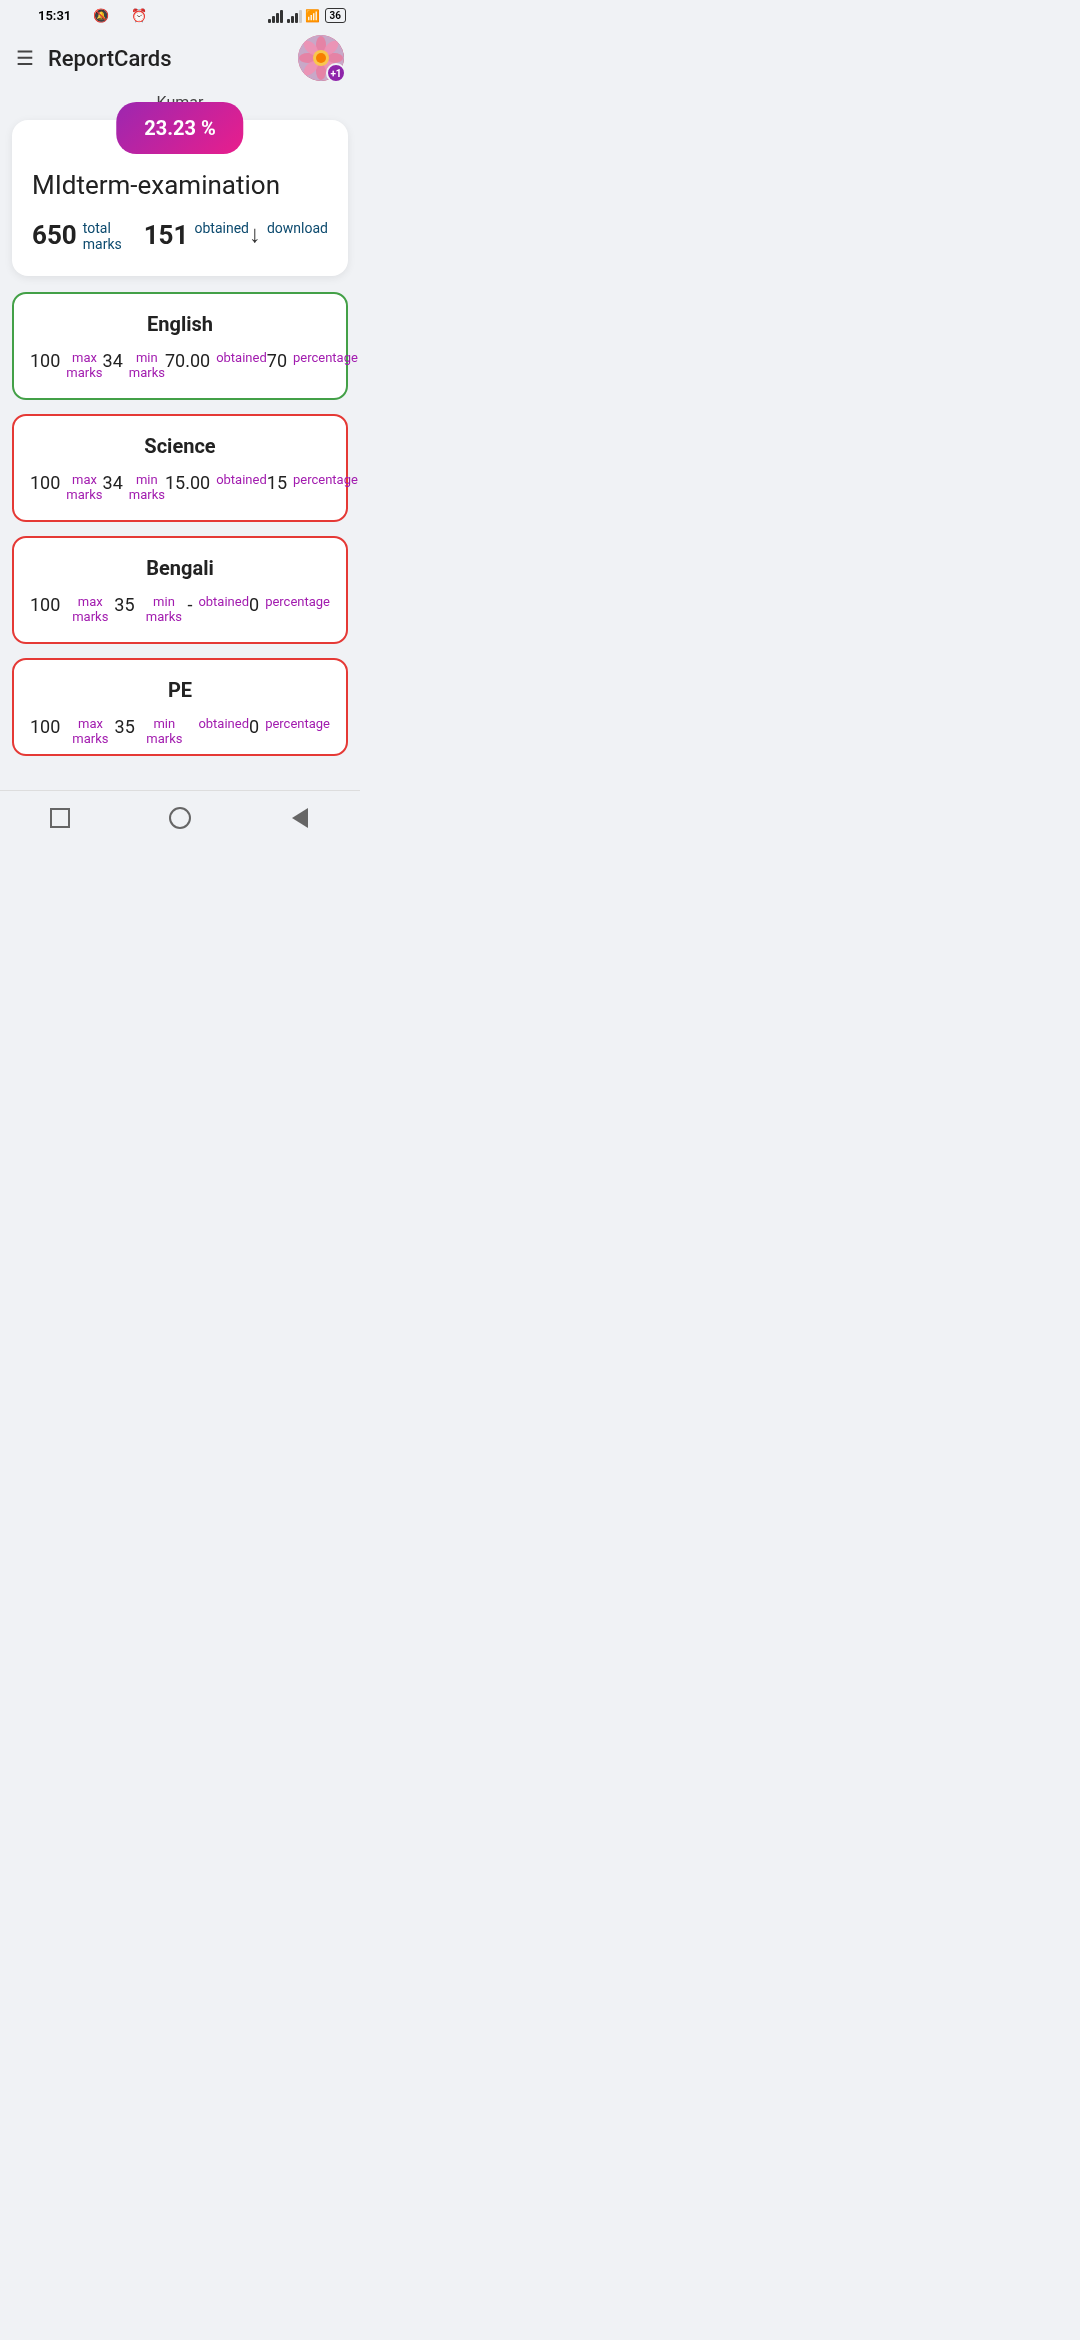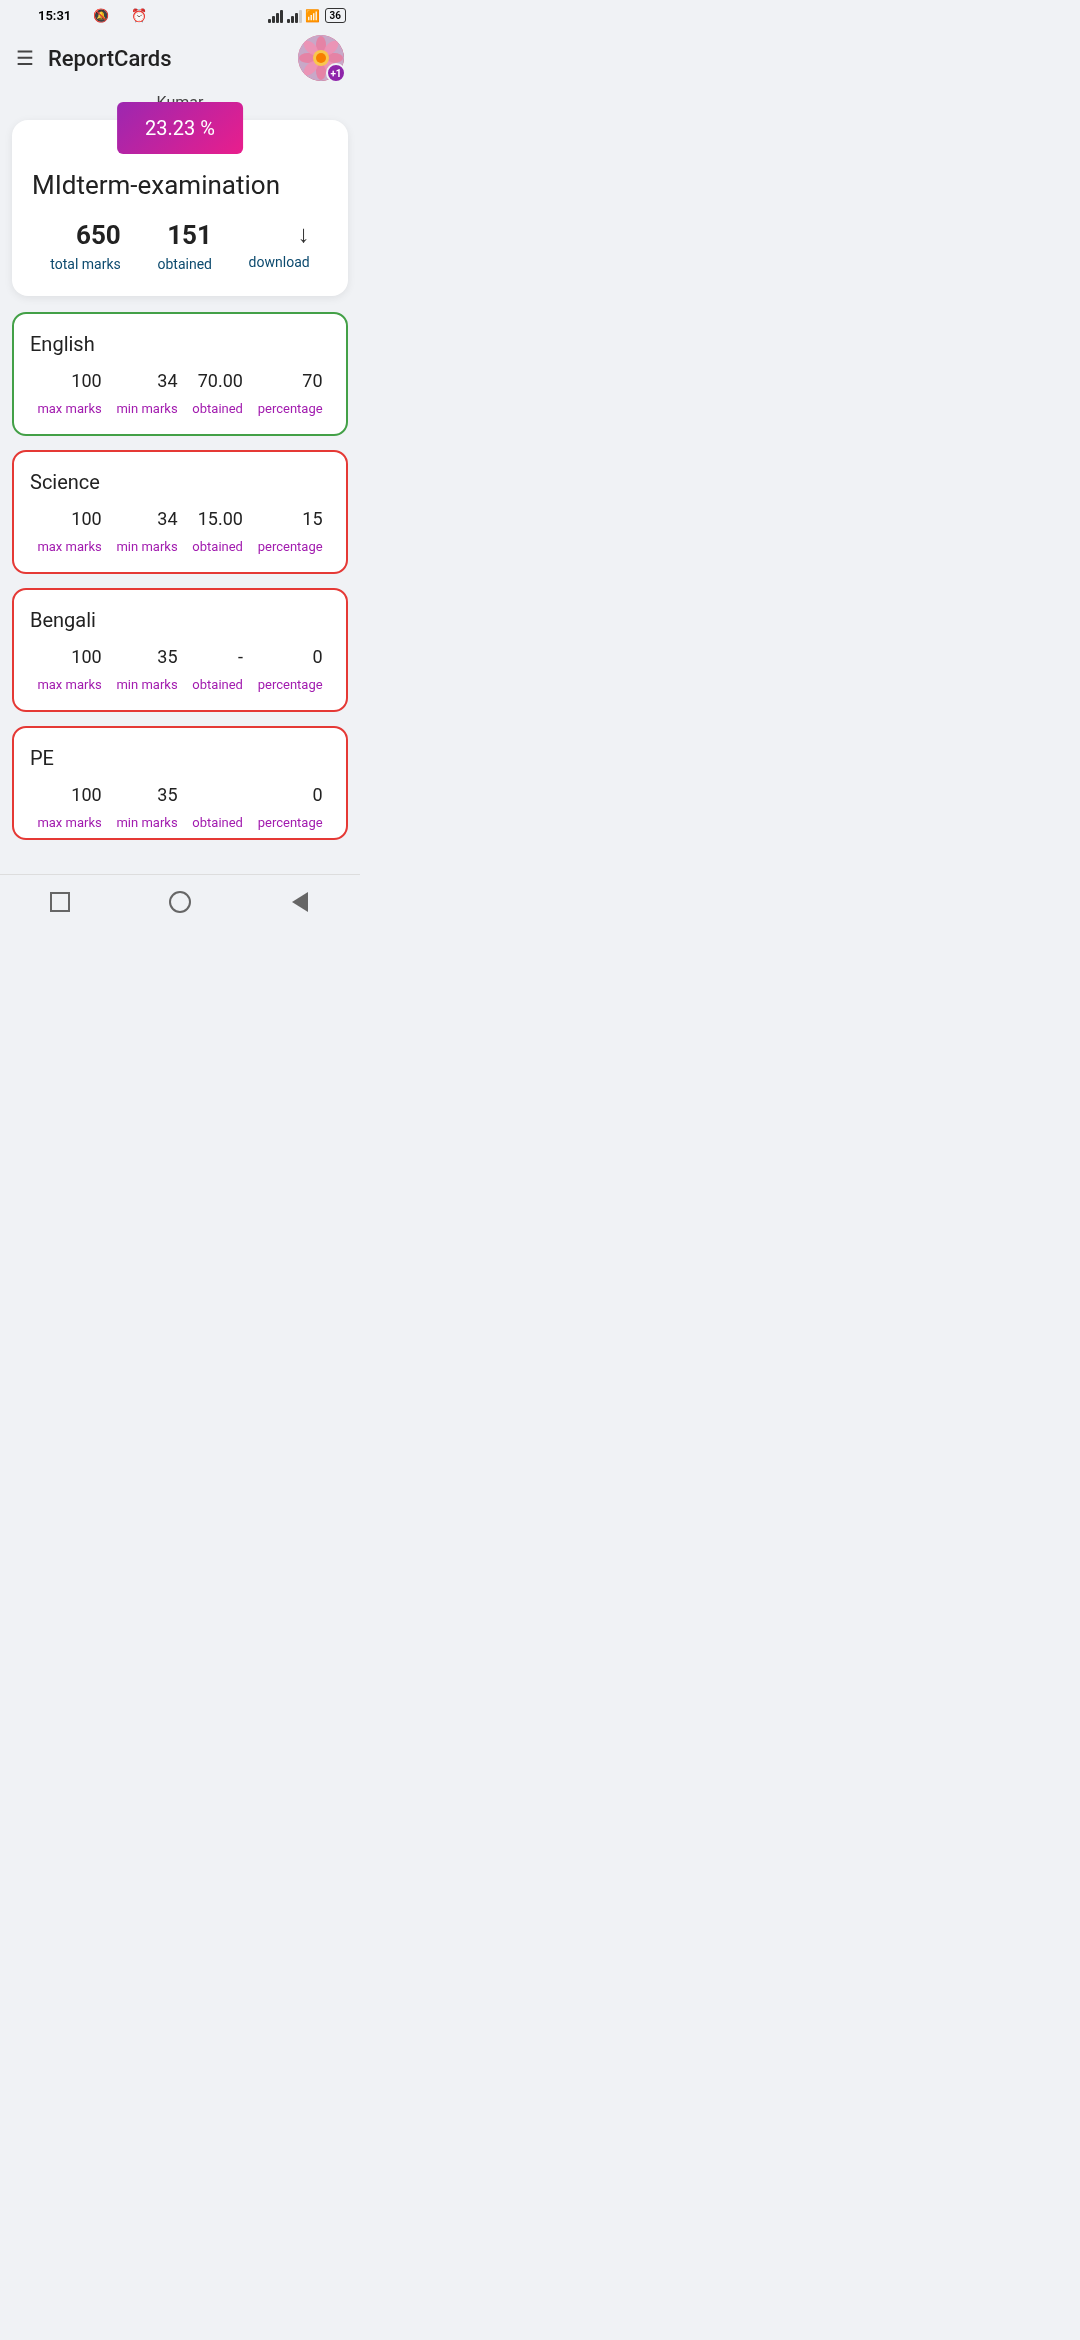--- a/index.html
+++ b/index.html
@@ -123,43 +123,43 @@
     }
 
     .percentage-badge {
       position: absolute;
       top: -18px;
       left: 50%;
       transform: translateX(-50%);
       background: linear-gradient(135deg, #9c27b0, #e91e8c);
       color: white;
       font-size: 20px;
-      font-weight: 400;
+      font-weight: 700;
       padding: 14px 28px;
-      border-radius: 6px;
+      border-radius: 20px;
       white-space: nowrap;
     }
 
     .exam-title {
       font-size: 26px;
       font-weight: 400;
       color: #222;
       margin-bottom: 20px;
     }
 
     .summary-stats {
       display: flex;
       justify-content: space-around;
       align-items: flex-start;
     }
 
     .stat-item {
       display: flex;
-      flex-direction: column;
-      align-items: flex-end;
+      flex-direction: row;
+      align-items: flex-start;
       gap: 6px;
     }
 
     .stat-value {
       font-size: 26px;
       font-weight: 700;
       color: #222;
     }
 
     .stat-label {
@@ -179,23 +179,23 @@
       padding: 18px 16px;
       margin-bottom: 14px;
       border: 2px solid #e53935;
     }
 
     .subject-card.green-border {
       border-color: #43a047;
     }
 
     .subject-name {
-      text-align: left;
+      text-align: center;
       font-size: 20px;
-      font-weight: 400;
+      font-weight: 700;
       color: #222;
       margin-bottom: 14px;
     }
 
     .subject-stats {
       display: flex;
       justify-content: space-around;
       align-items: flex-start;
     }
 

